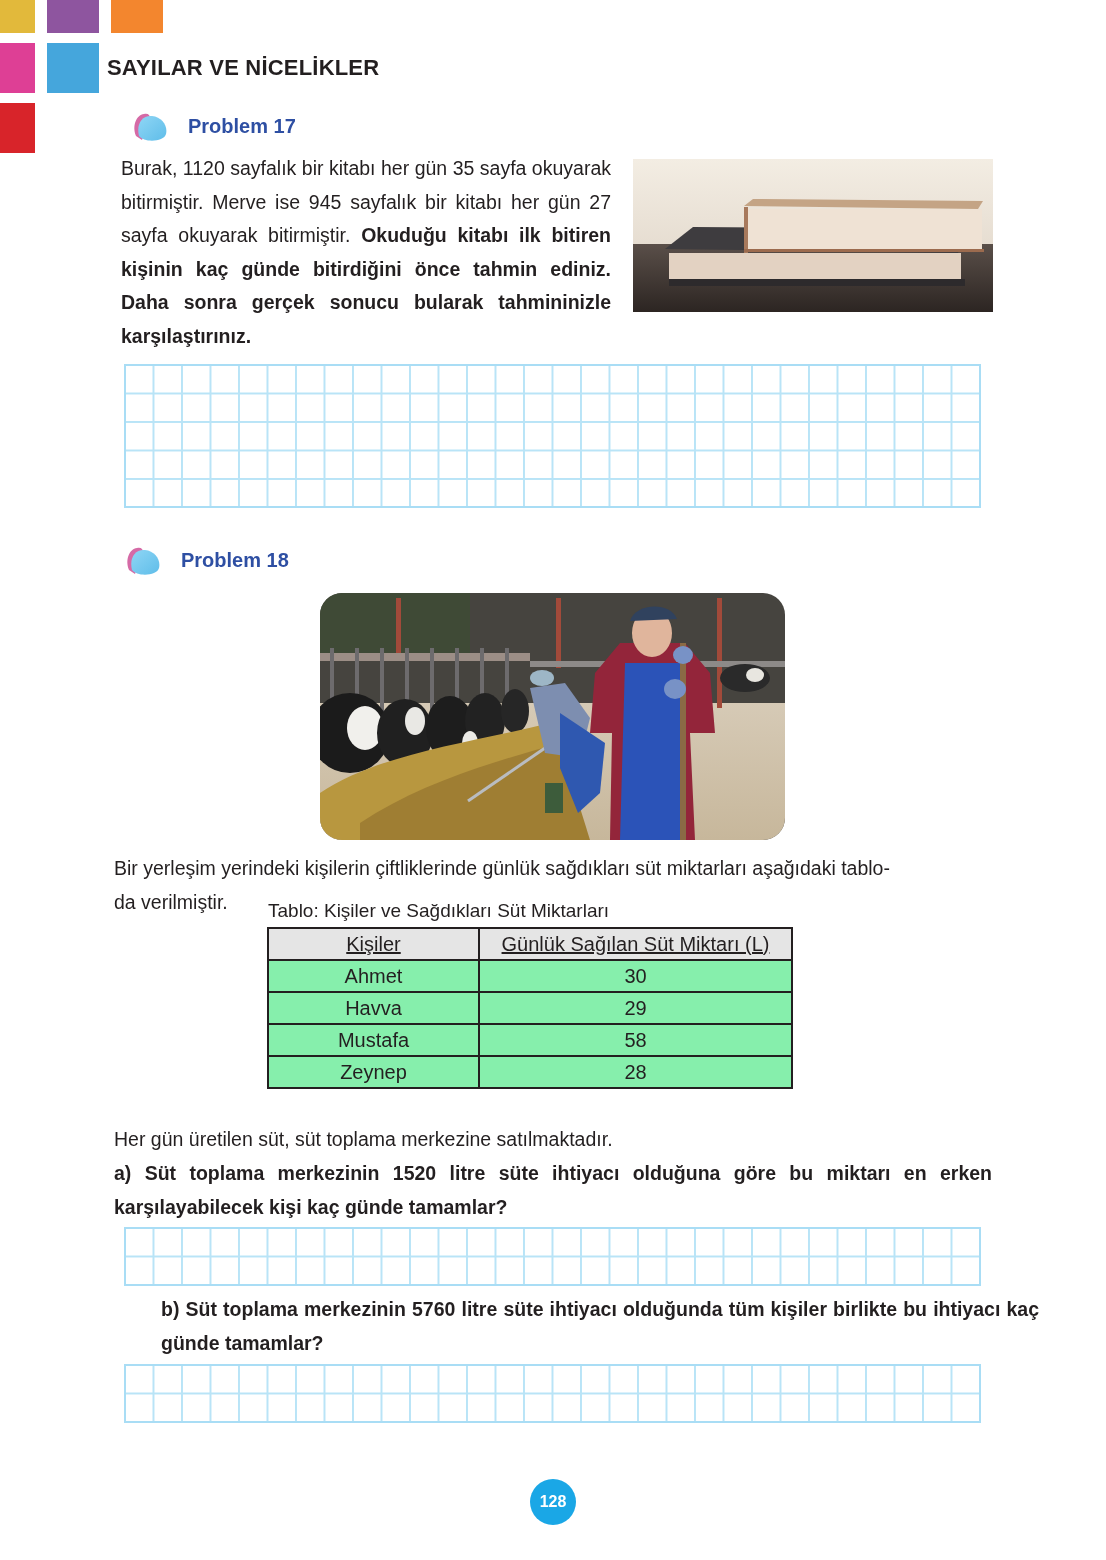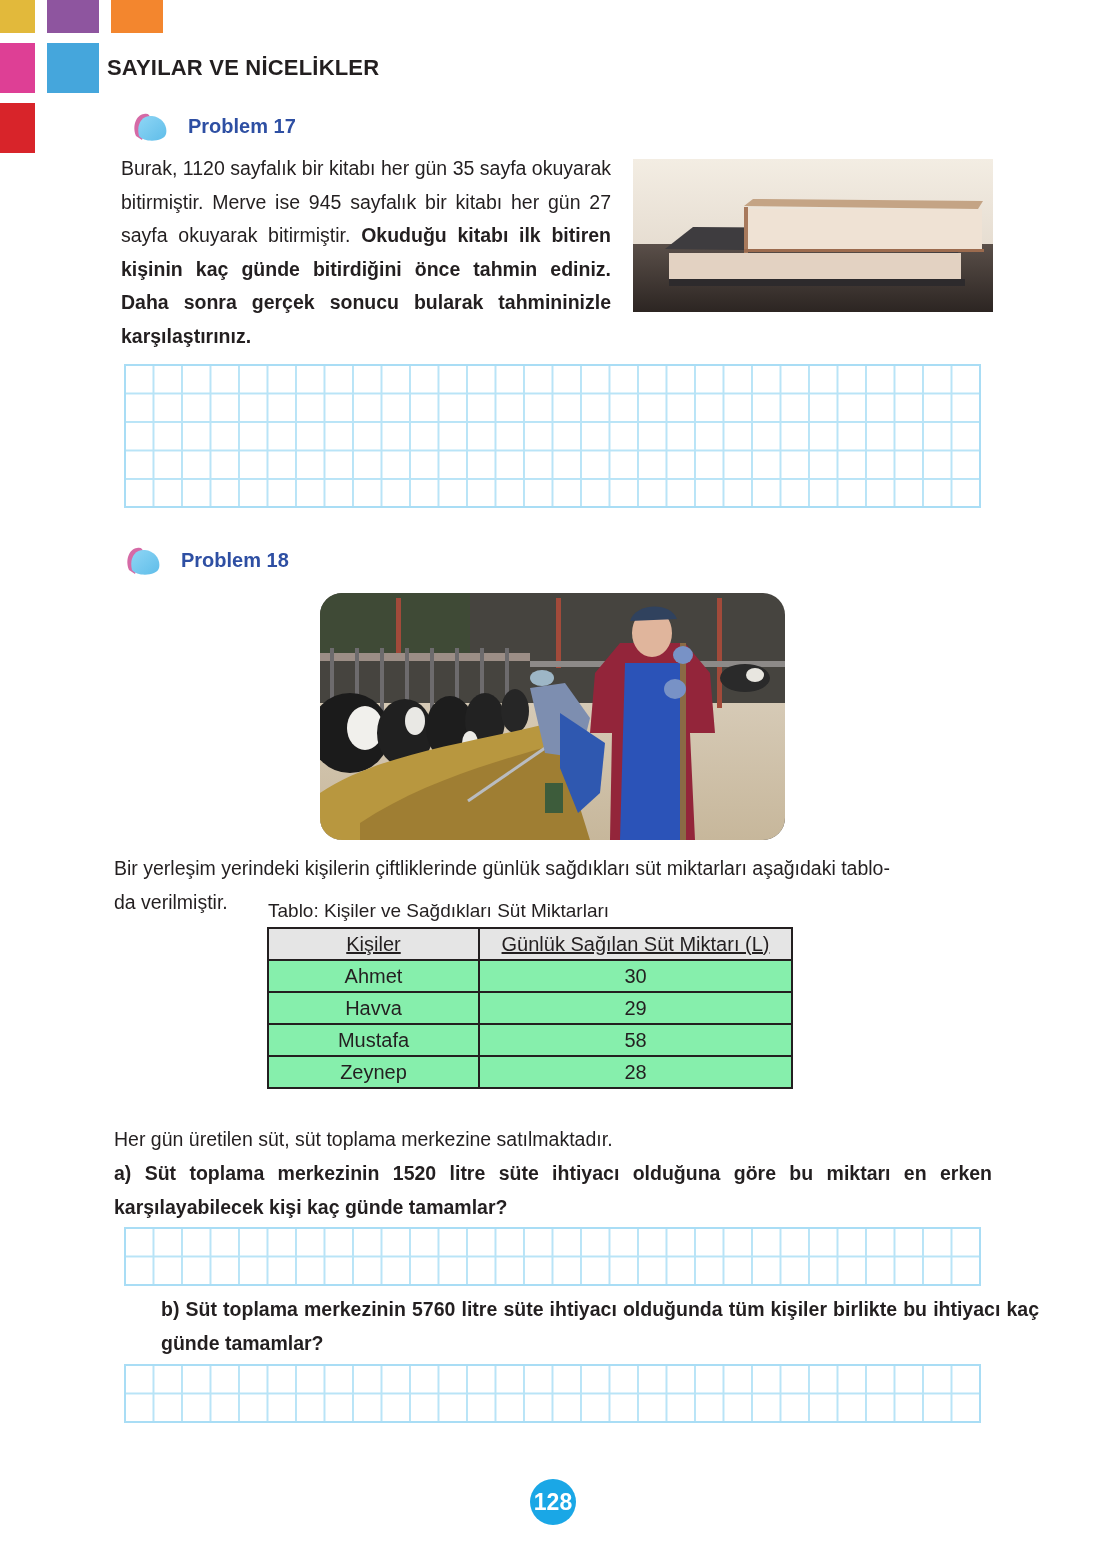--- a/index.html
+++ b/index.html
@@ -20,21 +20,21 @@
           background-size: 28.5px 28.5px; background-position: -2px -2px; }
   .para { position: absolute; font-size: 19.5px; line-height: 34px; }
   .para.bold { font-weight: bold; text-align: justify; }
   .table-caption { position: absolute; left: 268px; top: 900px; font-size: 19px; }
   table.milk { position: absolute; left: 267px; top: 927px; border-collapse: collapse; width: 526px; font-size: 20px; }
   table.milk th, table.milk td { border: 2px solid #231f20; height: 30px; text-align: center; font-weight: normal; padding: 0; }
   table.milk th { background: #e5e5e5; text-decoration: underline; }
   table.milk td { background: #86efac; }
   table.milk col.c1 { width: 211px; }
   .page-num { position: absolute; left: 530px; top: 1479px; width: 46px; height: 46px; border-radius: 50%;
-              background: #1aa7e6; color: #ffffff; font-weight: bold; font-size: 23px; text-align: center; line-height: 46px; }
+              background: #1aa7e6; color: #ffffff; font-weight: bold; font-size: 16px; text-align: center; line-height: 46px; }
 </style>
 </head>
 <body>
 
 <div class="sq" style="left:0;top:0;width:35px;height:33px;background:#e2b93b;"></div>
 <div class="sq" style="left:47px;top:0;width:52px;height:33px;background:#8e559f;"></div>
 <div class="sq" style="left:111px;top:0;width:52px;height:33px;background:#f3862e;"></div>
 <div class="sq" style="left:0;top:43px;width:35px;height:50px;background:#de3f95;"></div>
 <div class="sq" style="left:47px;top:43px;width:52px;height:50px;background:#45a6dc;"></div>
 <div class="sq" style="left:0;top:103px;width:35px;height:50px;background:#d8242a;"></div>

